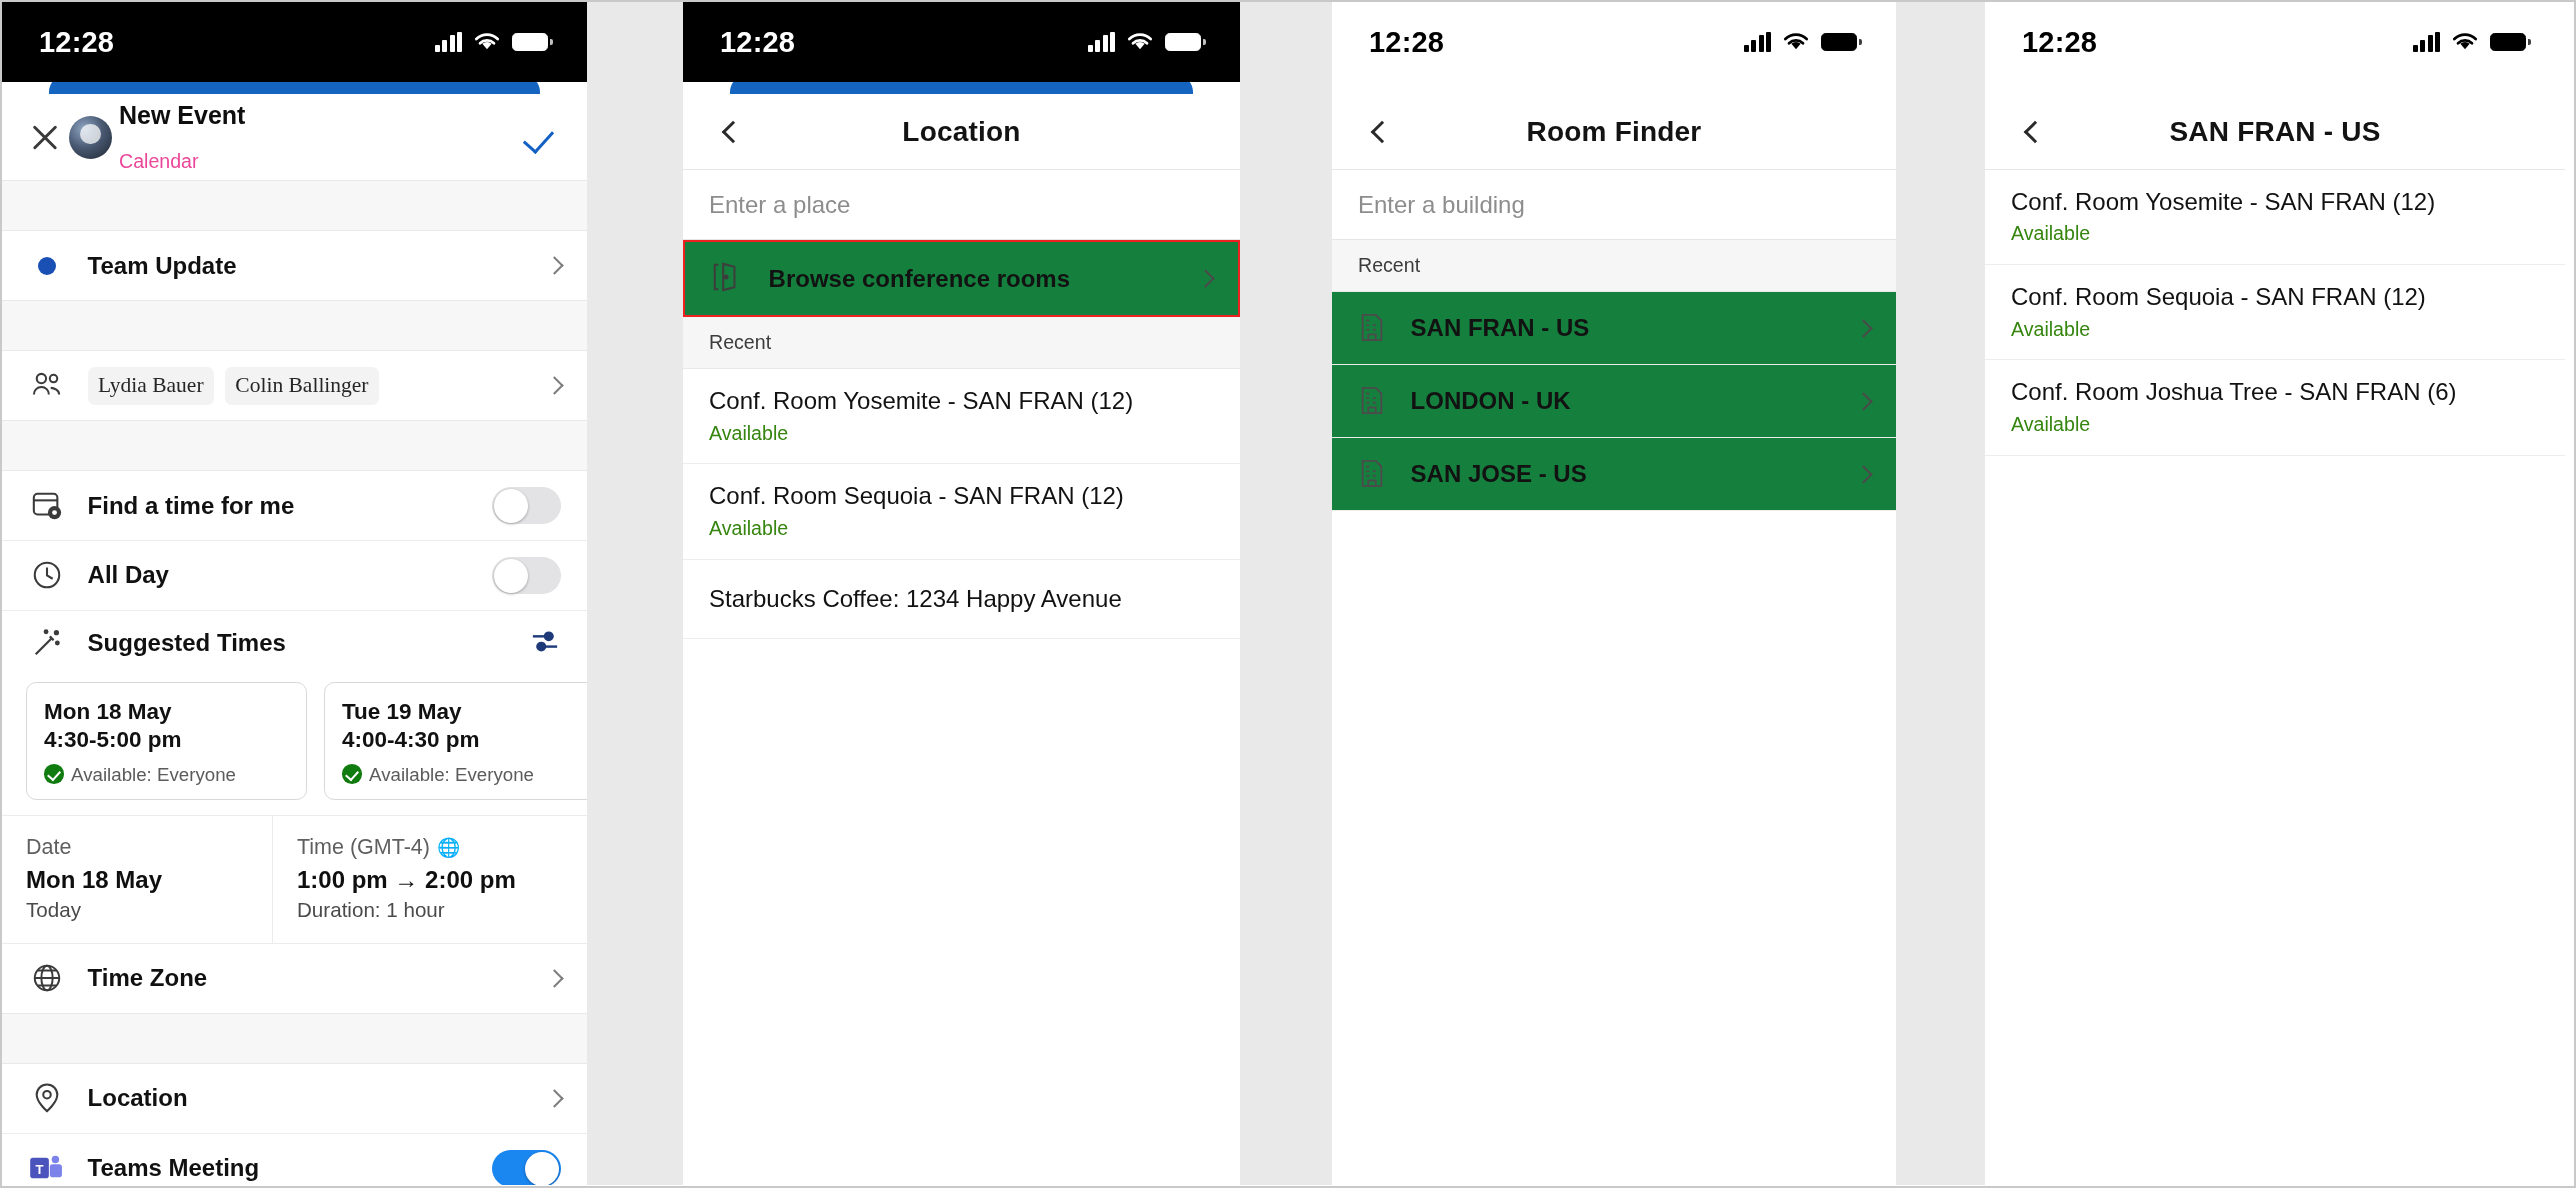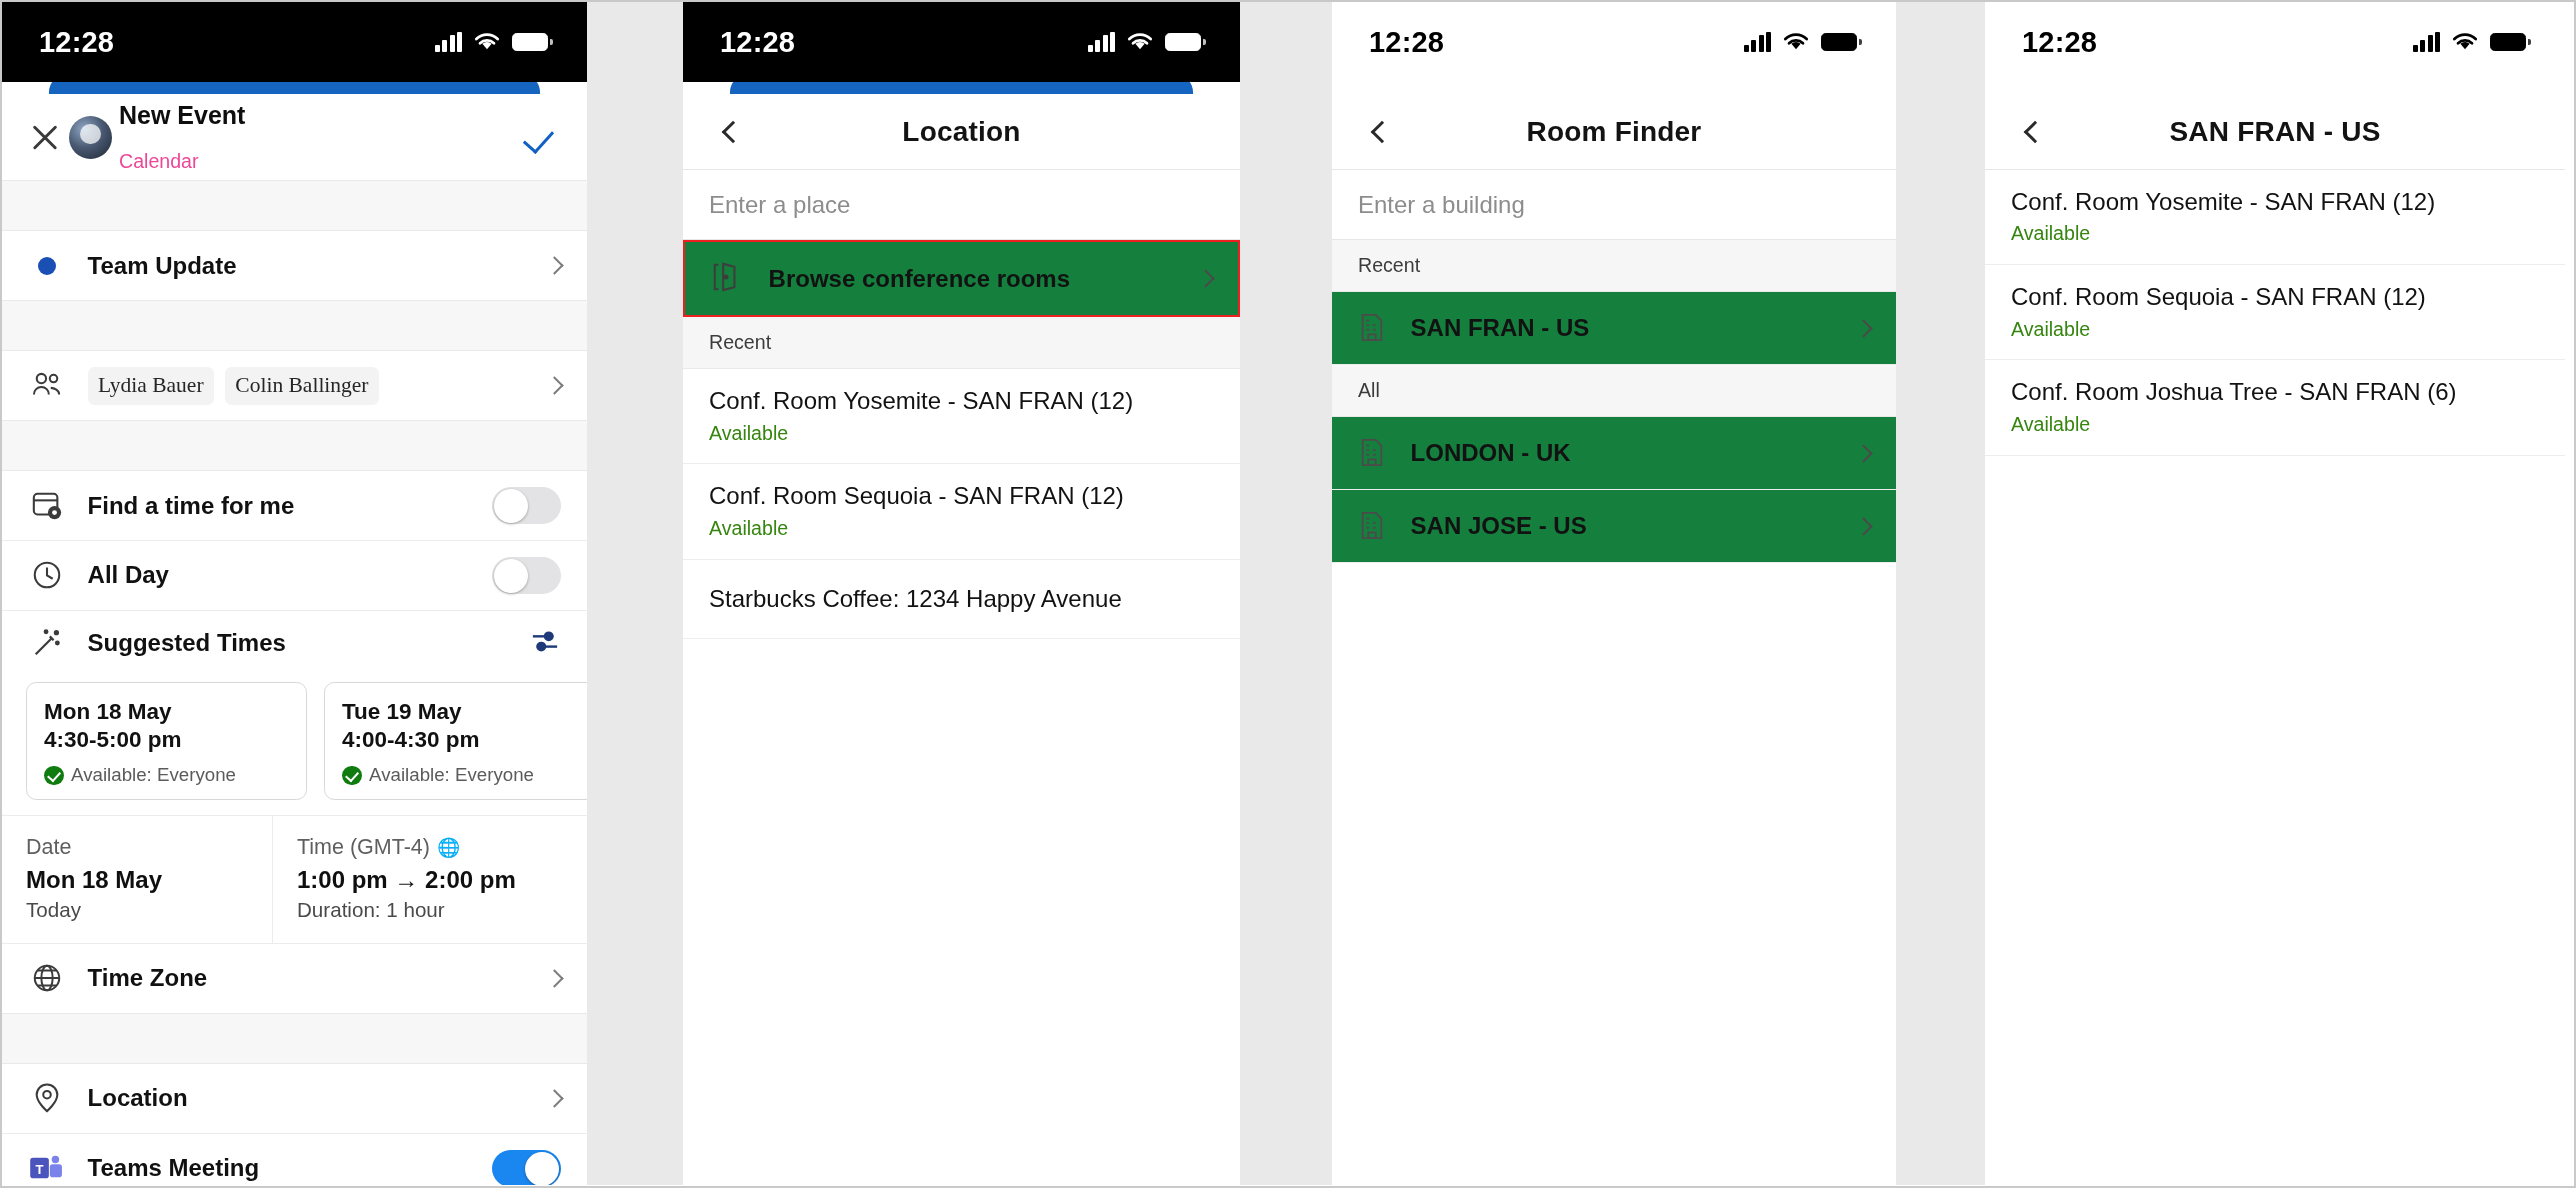--- a/index.html
+++ b/index.html
@@ -197,21 +197,21 @@
     background: #ffffff;
     overflow: hidden;
   }
   .sugg-card {
     border: 0.9px solid #d8d8d8; border-radius: 10.3px;
     padding: 15px 17px 13px 17px;
     min-width: 281px;
     background: #ffffff;
   }
   .sugg-date { font-size: 22.5px; font-weight: bold; color: #111; line-height: 1.22; white-space: nowrap; }
-  .sugg-avail { display: flex; align-items: center; gap: 7.5px; margin-top: 11.2px; }
+  .sugg-avail { display: flex; gap: 7.5px; margin-top: 11.2px; }
   .ok-dot {
     width: 19.6px; height: 19.6px; border-radius: 50%;
     background: #107c10; position: relative; flex: none;
   }
   .ok-dot:after {
     content: ""; position: absolute; left: 5.6px; top: 3.7px;
     width: 5.6px; height: 10.3px;
     border-right: 2.3px solid #fff; border-bottom: 2.3px solid #fff;
     transform: rotate(42deg);
   }
@@ -567,21 +567,20 @@
           <svg width="28" height="32" viewBox="0 0 30 34" fill="none" stroke="currentColor" stroke-width="2">
             <path d="M5 31V4h14l6 6v21z"></path>
             <path d="M9 10h3M9 15h3M9 20h3M16 15h3M16 20h3"></path>
             <rect x="11" y="25" width="8" height="6"></rect>
           </svg>
         </div>
         <div class="txt">SAN FRAN - US</div>
         <div class="chev-r" style="border-color:#4a4a4a"></div>
       </div>
 
-      <div class="section-head">All</div>
       <div class="list-row">
         <div class="bld-ico">
           <svg width="28" height="32" viewBox="0 0 30 34" fill="none" stroke="currentColor" stroke-width="2">
             <path d="M5 31V4h14l6 6v21z"></path>
             <path d="M9 10h3M9 15h3M9 20h3M16 15h3M16 20h3"></path>
             <rect x="11" y="25" width="8" height="6"></rect>
           </svg>
         </div>
         <div class="txt">LONDON - UK</div>
         <div class="chev-r" style="border-color:#4a4a4a"></div>

